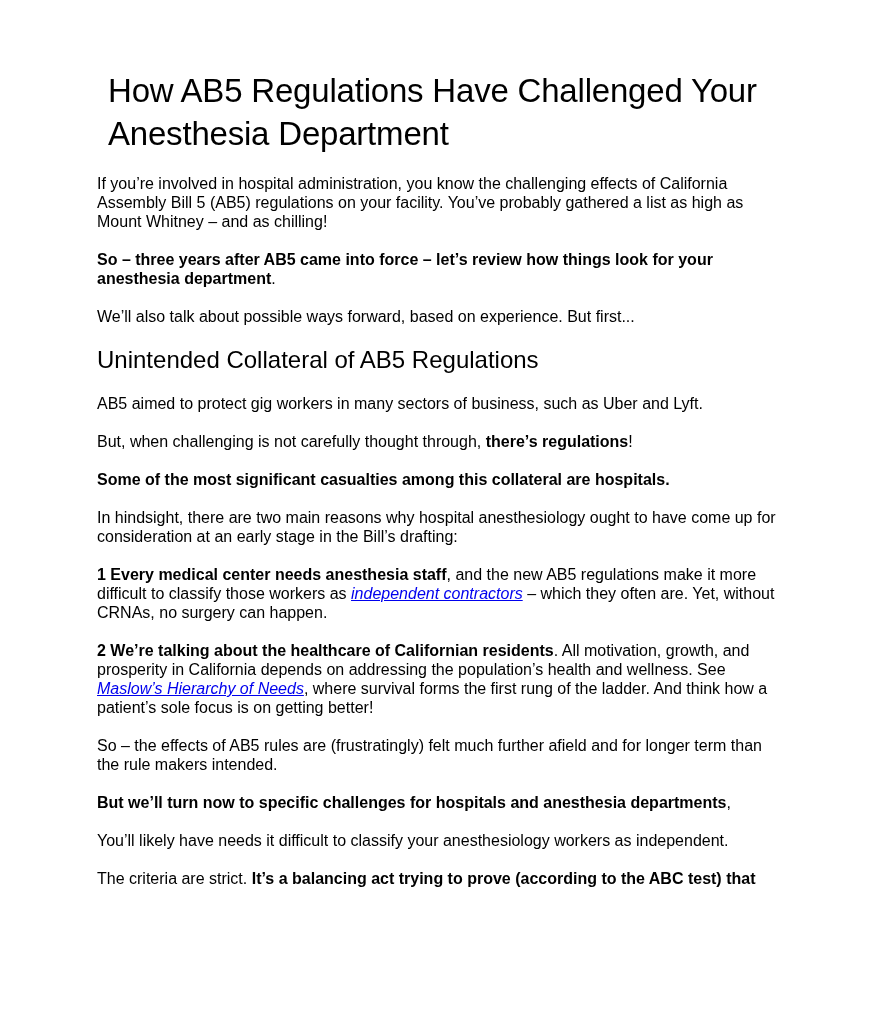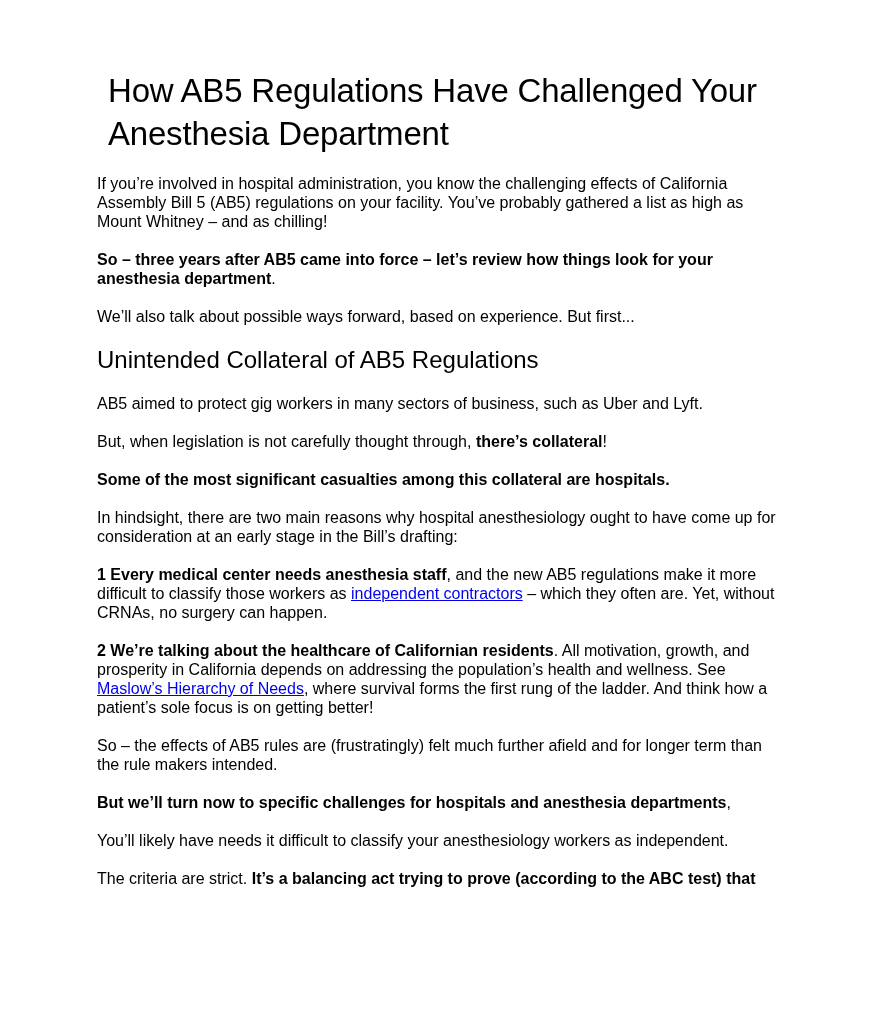--- a/index.html
+++ b/index.html
@@ -42,34 +42,35 @@
     font-weight: 400;
     line-height: 19px;
     margin: 19px 0;
   }
   .b { font-weight: 700; }
   .i { }
   a.link {
     color: #0000EE;
     text-decoration: underline;
     cursor: pointer;
+    font-style: italic;
   }
 </style>
 </head>
 <body>
 
 <div class="page">
   <article id="doc">
       <h1><span class="">How AB5 Regulations Have Challenged Your Anesthesia Department</span></h1>
       <p><span class="">If you’re involved in hospital administration, you know the challenging effects of California Assembly Bill 5 (AB5) regulations on your facility. You’ve probably gathered a list as high as Mount Whitney – and as chilling!</span></p>
       <p><span class="b ">So – three years after AB5 came into force – let’s review how things look for your anesthesia department</span><span class="">.</span></p>
       <p><span class="">We’ll also talk about possible ways forward, based on experience. But first...</span></p>
       <h2><span class="">Unintended Collateral of AB5 Regulations</span></h2>
       <p><span class="">AB5 aimed </span><span class="i">to protect gig workers</span><span class=""> in many sectors of business, such as Uber and Lyft.</span></p>
-      <p><span class="">But, when legislation is not carefully thought through, </span><span class="b ">there’s collateral</span><span class="">!</span></p>
+      <p><span class="">But, when challenging is not carefully thought through, </span><span class="b ">there’s regulations</span><span class="">!</span></p>
       <p><span class="b ">Some of the most significant casualties among this collateral are hospitals.</span></p>
       <p><span class="">In hindsight, there are two main reasons why </span><span class="i">hospital anesthesiology ought to have come up for consideration</span><span class=""> at an early stage in the Bill’s drafting:</span></p>
       <p><span class="b ">1 Every medical center needs anesthesia staff</span><span class="">, and the new AB5 regulations make it more difficult to classify those workers as </span><a class="link" href="#">independent contractors</a><span class=""> – which they often are. Yet, without CRNAs, no surgery can happen.</span></p>
       <p><span class="b ">2 We’re talking about the healthcare of Californian residents</span><span class="">. All motivation, growth, and prosperity in California depends on addressing the population’s health and wellness. See </span><a class="link" href="#">Maslow’s Hierarchy of Needs</a><span class="">, where survival forms the first rung of the ladder. And think how a patient’s sole focus is on getting better!</span></p>
       <p><span class="">So – the effects of AB5 rules are (frustratingly) felt much further afield and for longer term than the rule makers intended.</span></p>
       <p><span class="b ">But we’ll turn now to specific challenges for hospitals and anesthesia departments</span><span class="">,</span></p>
       <p><span class="">You’ll likely have needs it difficult to classify your anesthesiology workers as independent.</span></p>
       <p><span class="">The criteria are strict. </span><span class="b ">It’s a balancing act trying to prove (according to the ABC test) that</span></p>
     </article>
 </div>

